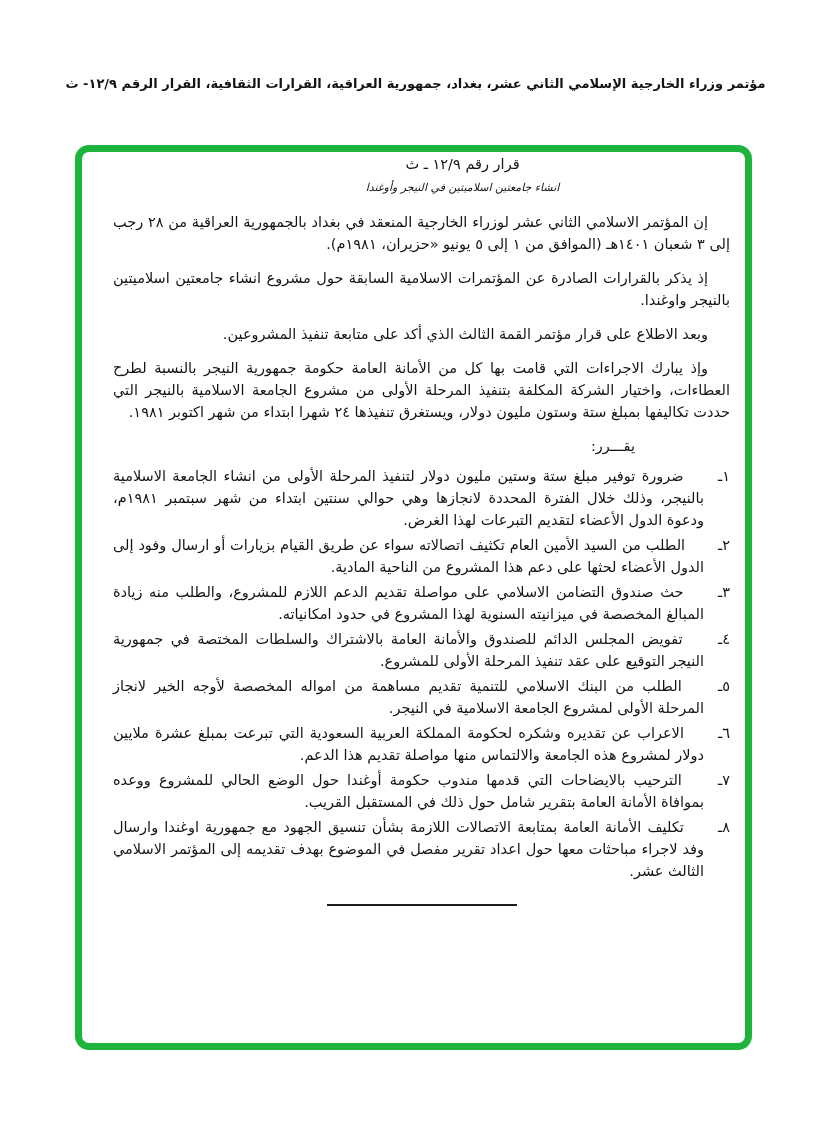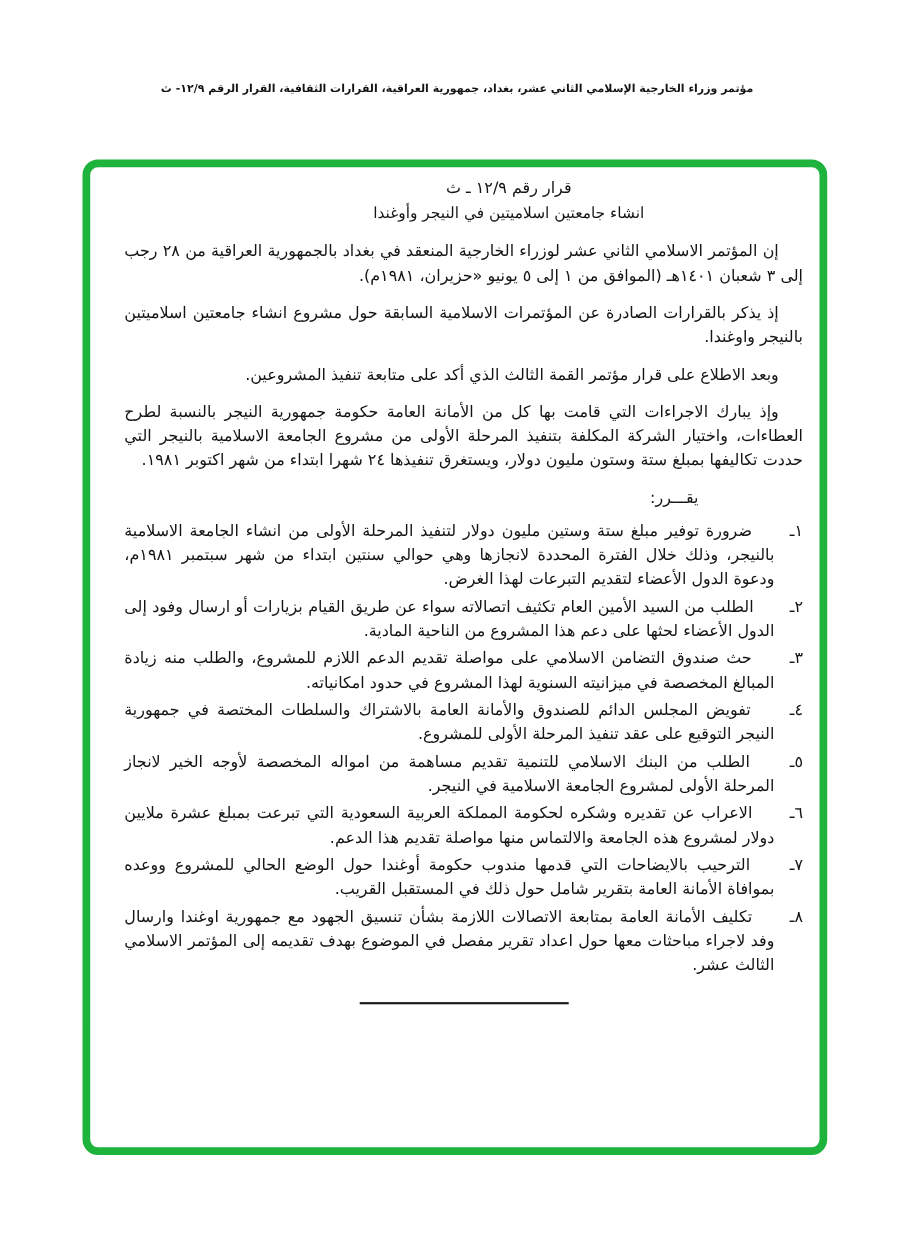--- a/index.html
+++ b/index.html
@@ -19,21 +19,21 @@
   
   .top-header {
     position: absolute;
     top: 76px;
     left: 0;
     width: 100%;
     text-align: center;
     direction: rtl;
   }
   .top-header .line1 {
-    font-size: 10px;
+    font-size: 13px;
     font-weight: bold;
     letter-spacing: 0;
   }
   .top-header .line2 {
     font-size: 10.5px;
     font-weight: bold;
     margin-top: 7px;
   }
   
   .frame {
@@ -42,37 +42,37 @@
     top: 145px;
     width: 663px;
     height: 891px;
     border: 7px solid #1db33c;
     border-radius: 14px;
     background: #ffffff;
     box-sizing: content-box;
   }
   .frame-content {
     position: absolute;
-    top: 8px;
+    top: 1px;
     right: 15px;
     left: 31px;
     direction: rtl;
     text-align: justify;
     font-size: 14.5px;
     line-height: 22px;
   }
   
   .title-block {
     position: relative;
     left: 41px;
     text-align: center;
     margin-bottom: 12px;
   }
   .title-line { line-height: 23px; }
-  .title-line.subject { font-size: 14px; }
+  .title-line.subject { font-size: 11px; font-style: italic; }
   
   .para {
     text-indent: 22px;
     margin: 0 0 12px 0;
   }
   
   .decides {
     text-indent: 95px;
     margin: 6px 0 8px 0;
   }

